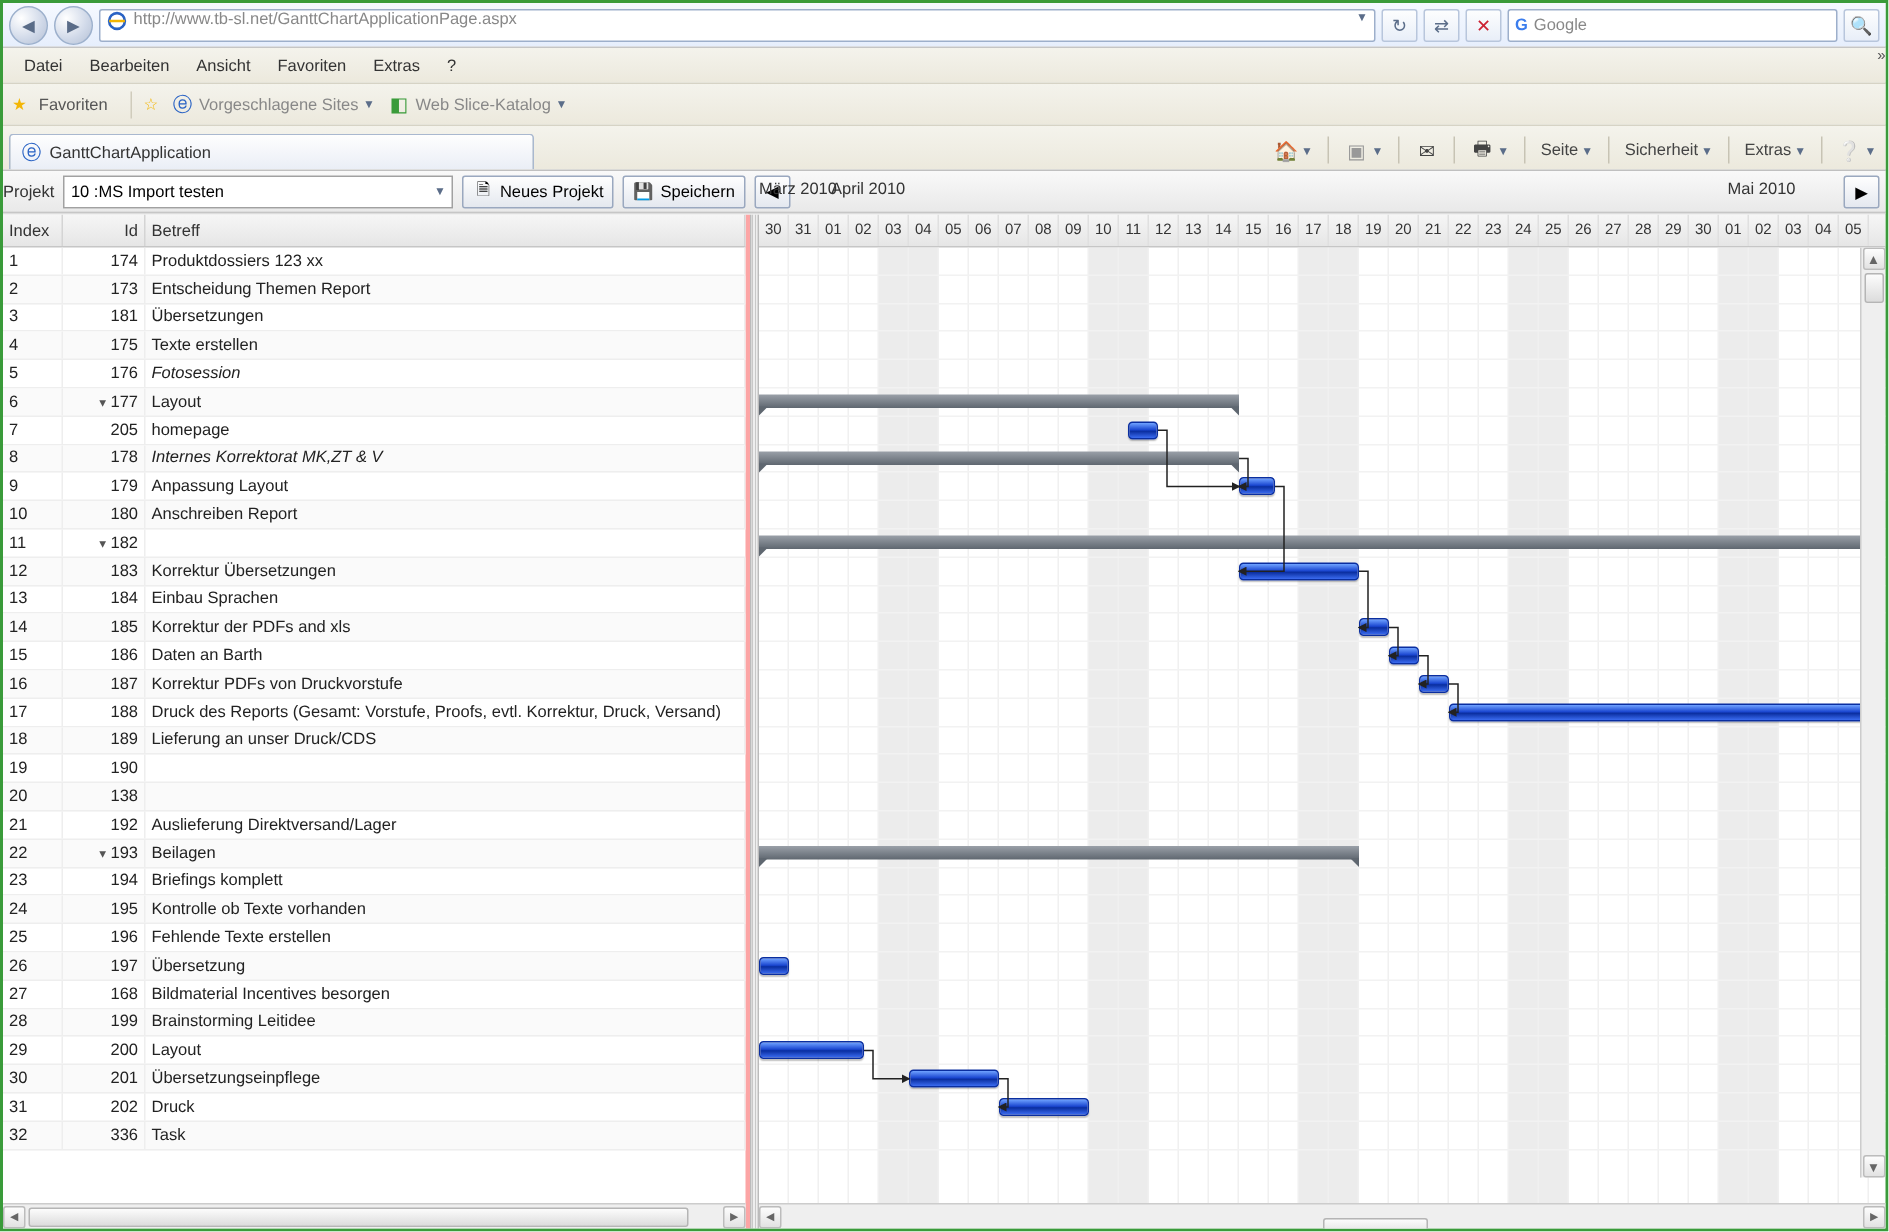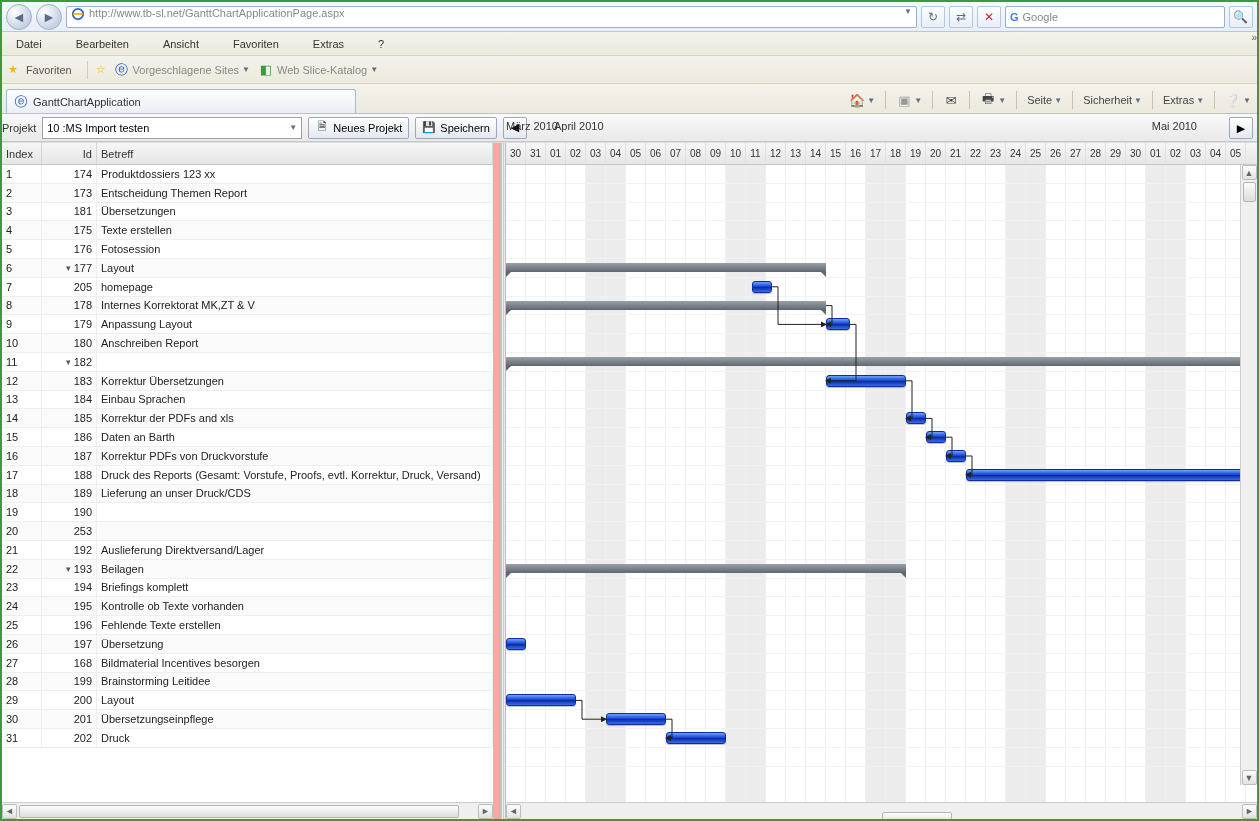--- a/index.html
+++ b/index.html
@@ -10,21 +10,21 @@
   .navbar { height: 30px; background: linear-gradient(#f5f9ff, #e6eefc); display: flex; align-items: center; padding: 2px 4px; border-bottom: 1px solid #c5c5c5; gap: 4px; }
   .navbtn { width: 26px; height: 26px; border-radius: 50%; background: radial-gradient(circle at 30% 30%, #fff, #cfd8e8 60%, #b5c0d4); border: 1px solid #9cb0cc; display:flex; align-items:center; justify-content:center; color:#5a6c88; font-size:14px;}
   .urlbar { flex: 1; height: 22px; background: #fff; border: 1px solid #9dafcb; border-radius: 2px; display:flex; align-items:flex-start; padding:0 4px; gap:4px; color:#888;}
   .urlbar .ie { width:14px; height:14px; color:#2a63c4; display:flex; align-items:center; }
   .iconbtn { width: 24px; height: 22px; border:1px solid #b8c6dc; background: linear-gradient(#fdfefe,#e8eef8); border-radius:2px; display:flex; align-items:center; justify-content:center; color:#5b6d89; font-size:12px;}
   .searchbox { width: 220px; height:22px; background:#fff; border:1px solid #9dafcb; border-radius:2px; display:flex; align-items:center; padding:0 4px; color:#888; gap:4px;}
   .gicon { display:inline-block; font-weight:bold; }
   .gicon .b{color:#3b7ded;}
 
   
-  .menubar { height: 24px; background: linear-gradient(#f4f3ec,#ece9dd); border-bottom:1px solid #d6d3c5; display:flex; align-items:center; padding:0 6px; gap:18px;}
+  .menubar { height: 24px; background: linear-gradient(#f4f3ec,#ece9dd); border-bottom:1px solid #d6d3c5; display:flex; align-items:center; padding:0 6px; gap:2px;}
   .menubar span { padding: 3px 8px; color:#333; cursor:default; }
 
   
   .favbar { height: 28px; background: linear-gradient(#f4f3ec,#ece9dd); border-bottom:1px solid #d6d3c5; display:flex; align-items:center; padding:0 6px; gap:8px; color:#555;}
   .favbar .star { color:#f3b605; }
   .favbar .lnk { color:#888; display:flex; align-items:center; gap:3px;}
   .dropcaret { color:#5b6d89; font-size:8px; }
 
   
   .tabline { height: 30px; background: linear-gradient(#f4f3ec,#ece9dd); display:flex; align-items:flex-end; padding:0 4px; border-bottom:1px solid #c0c0c0;}
@@ -38,21 +38,21 @@
   
   .apptoolbar { height: 28px; background: linear-gradient(#f9f9f9,#e9e9e9); border-bottom:1px solid #c6c6c6; display:flex; align-items:center; padding:0 0; gap:6px;}
   .apptoolbar .lbl { color:#333; }
   .combo { width: 260px; height:22px; background:#fff; border:1px solid #a1a1a1; display:flex; align-items:center; padding:0 4px; justify-content:space-between; }
   .btn { height:22px; background:linear-gradient(#fefefe,#e4e8ef); border:1px solid #9aa8bf; border-radius:2px; display:flex; align-items:center; padding:0 6px; gap:4px; }
   .btn .bicon { width:14px; height:14px; display:inline-flex; align-items:center; justify-content:center;}
   .splitter-v { width:6px; background:repeating-linear-gradient(90deg,#c8c8c8,#c8c8c8 1px,#eee 1px,#eee 2px); border-left:1px solid #bbb; border-right:1px solid #bbb; }
 
   
   .main { flex:1; display:flex; overflow:hidden; border-top:1px solid #ddd;}
-  .left { width:498px; display:flex; flex-direction:column; border-right:7px solid #fca5a5; }
+  .left { width:498px; display:flex; flex-direction:column; border-right:3px solid #fca5a5; }
   .right { flex:1; display:flex; flex-direction:column; position:relative; }
 
   
   .gridhead { height:22px; background:linear-gradient(#f6f6f6,#e6e6e6); border-bottom:1px solid #c6c6c6; display:flex; }
   .gridhead div { border-right:1px solid #d4d4d4; display:flex; align-items:center; padding:0 4px; color:#333;}
   .col-idx { width:40px;} .col-id { width:55px; justify-content:flex-end; padding-right:6px;} .col-sub { flex:1; }
 
   .gridbody { flex:1; overflow:hidden; position:relative;}
   .rows { }
   .row { height:18.8px; display:flex; border-bottom:1px solid #eee; }
@@ -243,36 +243,36 @@
               <div class="col-sub" style="padding-left: 4px;">Übersetzungen</div>
             </div>
             <div class="row">
               <div class="col-idx">4</div>
               <div class="col-id">175</div>
               <div class="col-sub" style="padding-left: 4px;">Texte erstellen</div>
             </div>
             <div class="row">
               <div class="col-idx">5</div>
               <div class="col-id">176</div>
-              <div class="col-sub" style="padding-left: 4px;">Fotosession</div>
+              <div class="col-sub" style="padding-left: 4px; font-style: italic;">Fotosession</div>
             </div>
             <div class="row">
               <div class="col-idx">6</div>
               <div class="col-id"><span class="expander">▾</span>177</div>
               <div class="col-sub" style="padding-left: 4px;">Layout</div>
             </div>
             <div class="row">
               <div class="col-idx">7</div>
               <div class="col-id">205</div>
               <div class="col-sub" style="padding-left: 4px;">homepage</div>
             </div>
             <div class="row">
               <div class="col-idx">8</div>
               <div class="col-id">178</div>
-              <div class="col-sub" style="padding-left: 4px;">Internes Korrektorat MK,ZT &amp; V</div>
+              <div class="col-sub" style="padding-left: 4px; font-style: italic;">Internes Korrektorat MK,ZT &amp; V</div>
             </div>
             <div class="row">
               <div class="col-idx">9</div>
               <div class="col-id">179</div>
               <div class="col-sub" style="padding-left: 4px;">Anpassung Layout</div>
             </div>
             <div class="row">
               <div class="col-idx">10</div>
               <div class="col-id">180</div>
               <div class="col-sub" style="padding-left: 4px;">Anschreiben Report</div>
@@ -315,21 +315,21 @@
               <div class="col-idx">18</div>
               <div class="col-id">189</div>
               <div class="col-sub" style="padding-left: 4px;">Lieferung an unser Druck/CDS</div>
             </div>
             <div class="row">
               <div class="col-idx">19</div>
               <div class="col-id">190</div>
             </div>
             <div class="row">
               <div class="col-idx">20</div>
-              <div class="col-id">253</div>
+              <div class="col-id">138</div>
             </div>
             <div class="row">
               <div class="col-idx">21</div>
               <div class="col-id">192</div>
               <div class="col-sub" style="padding-left: 4px;">Auslieferung Direktversand/Lager</div>
             </div>
             <div class="row">
               <div class="col-idx">22</div>
               <div class="col-id"><span class="expander">▾</span>193</div>
               <div class="col-sub" style="padding-left: 4px;">Beilagen</div>
@@ -371,20 +371,25 @@
             </div>
             <div class="row">
               <div class="col-idx">30</div>
               <div class="col-id">201</div>
               <div class="col-sub" style="padding-left: 4px;">Übersetzungseinpflege</div>
             </div>
             <div class="row">
               <div class="col-idx">31</div>
               <div class="col-id">202</div>
               <div class="col-sub" style="padding-left: 4px;">Druck</div>
+            </div>
+            <div class="row">
+              <div class="col-idx">32</div>
+              <div class="col-id">336</div>
+              <div class="col-sub" style="padding-left: 4px;">Task</div>
             </div>
           </div>
       </div>
       <div class="hscroll">
         <div class="scrbtn">◄</div>
         <div class="thumb" style="width:440px;margin-left:2px;"></div>
         <div style="flex:1"></div>
         <div class="scrbtn">►</div>
       </div>
     </div>

